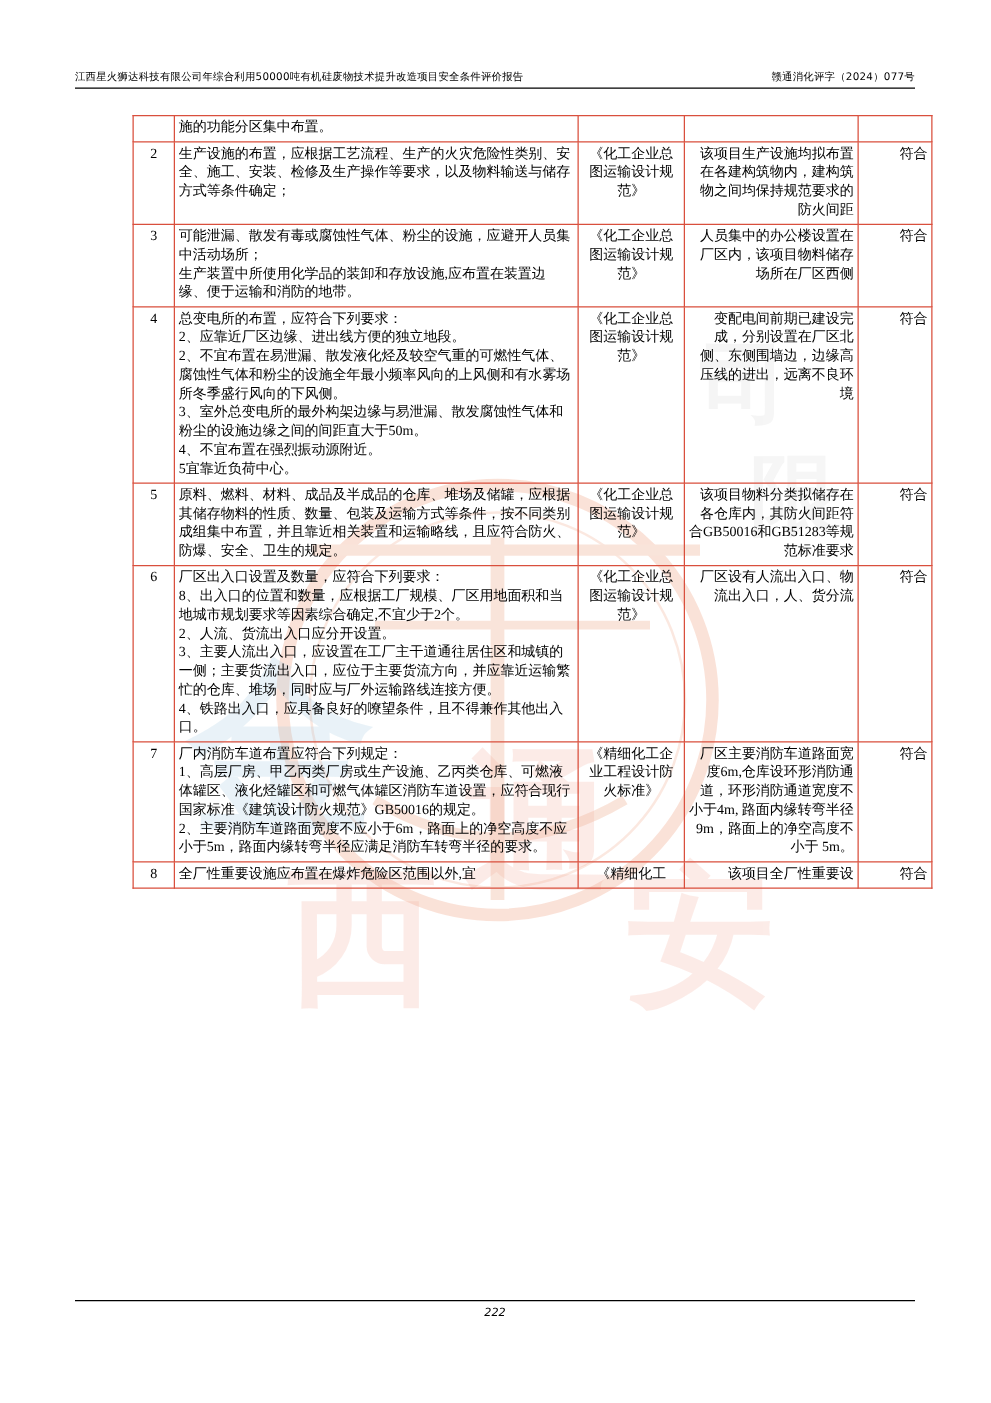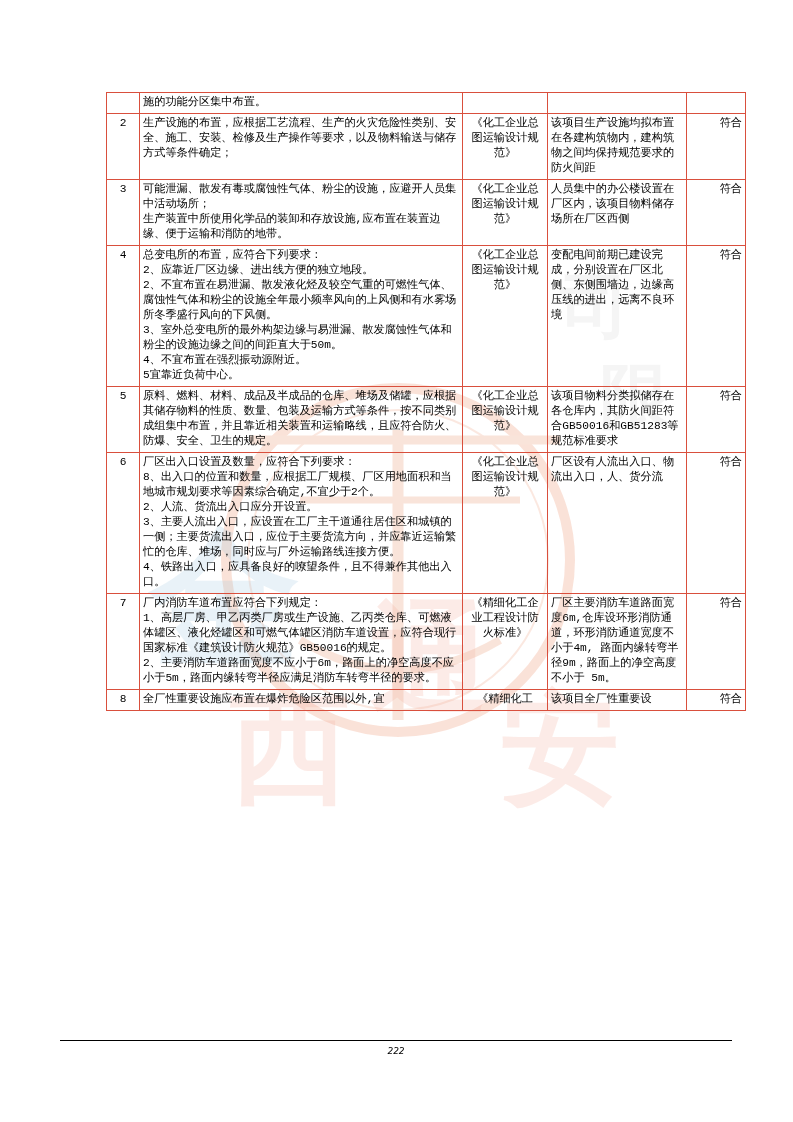--- a/index.html
+++ b/index.html
@@ -91,21 +91,21 @@
     width: 608px;
     table-layout: fixed;
   }
   table.doc-table td {
     border: 1px solid #d94f3d;
     vertical-align: top;
     padding: 2px 3px 3px 3px;
     font-size: 11.2px;
     line-height: 1.34;
     color: #000;
-    font-family: Liberation Mono, monospace;
+    font-family: Liberation Serif, serif;
   }
   td.col-no {
     width: 26px;
     text-align: center;
     vertical-align: middle;
     font-size: 11.5px;
   }
   td.col-content {
     width: 316px;
   }
@@ -114,20 +114,21 @@
     text-align: center;
     vertical-align: middle;
     font-size: 11.2px;
     line-height: 1.4;
   }
   td.col-actual {
     width: 132px;
     vertical-align: middle;
     font-size: 11.2px;
     line-height: 1.4;
+    text-align: right;
   }
   td.col-result {
     width: 52px;
     text-align: right;
     vertical-align: middle;
     font-size: 11.2px;
   }
   .cellline { display: block; }
 </style>
 </head>
@@ -154,20 +155,27 @@
       <text x="370" y="700" font-family="DejaVu Sans, sans-serif" font-size="120" font-weight="bold">通</text>
       <text x="500" y="790" font-family="DejaVu Sans, sans-serif" font-size="120" font-weight="bold">安</text>
       <text x="230" y="790" font-family="DejaVu Sans, sans-serif" font-size="120" font-weight="bold">西</text>
     </g>
     <g opacity="0.20" fill="#CFCFCF">
       <text x="560" y="330" font-family="DejaVu Sans, sans-serif" font-size="70" font-weight="bold">司</text>
       <text x="600" y="420" font-family="DejaVu Sans, sans-serif" font-size="70" font-weight="bold">限</text>
     </g>
   </svg>
 
+  <div class="header">
+    <div class="header-row">
+      <span class="header-left">江西星火狮达科技有限公司年综合利用50000吨有机硅废物技术提升改造项目安全条件评价报告</span>
+      <span class="header-right">赣通消化评字（2024）077号</span>
+    </div>
+    <div class="header-rule"></div>
+  </div>
 
   <div class="table-wrap">
     <table class="doc-table">
       <tbody>
         <tr>
           <td class="col-no"></td>
           <td class="col-content">
             <span class="cellline">施的功能分区集中布置。</span>
           </td>
           <td class="col-ref"></td>

